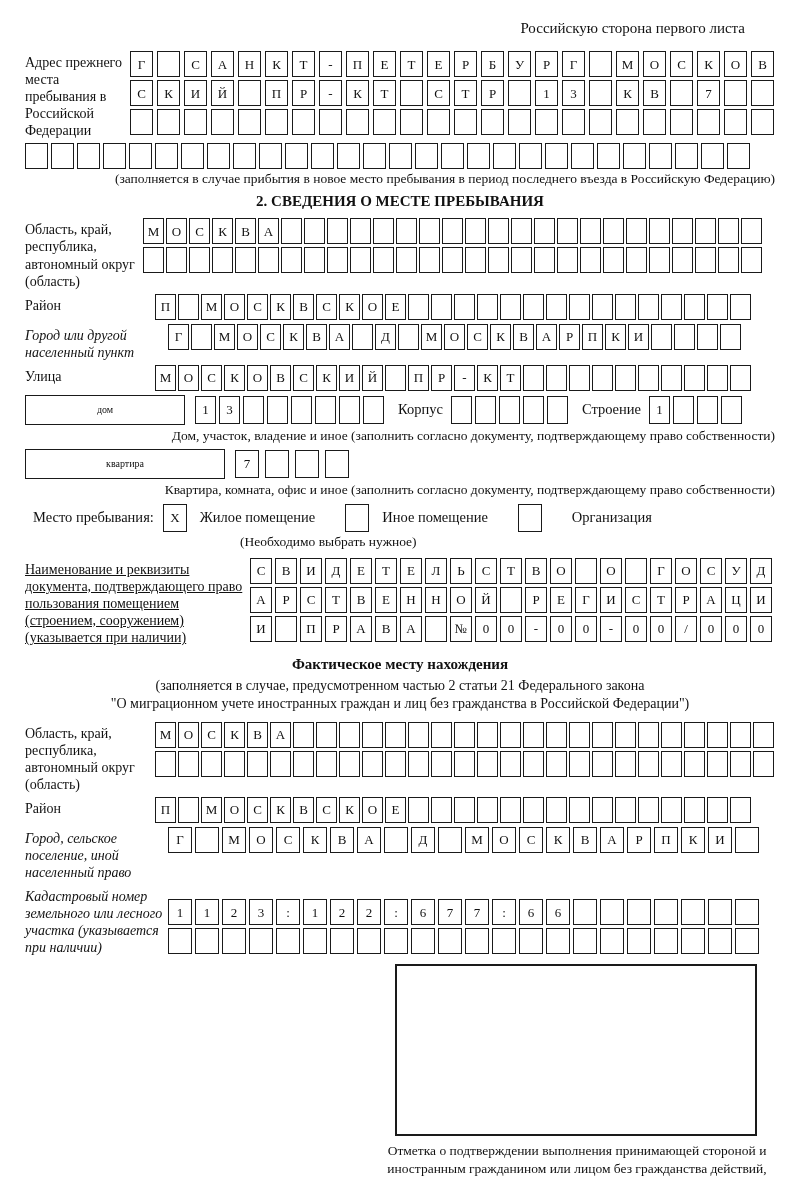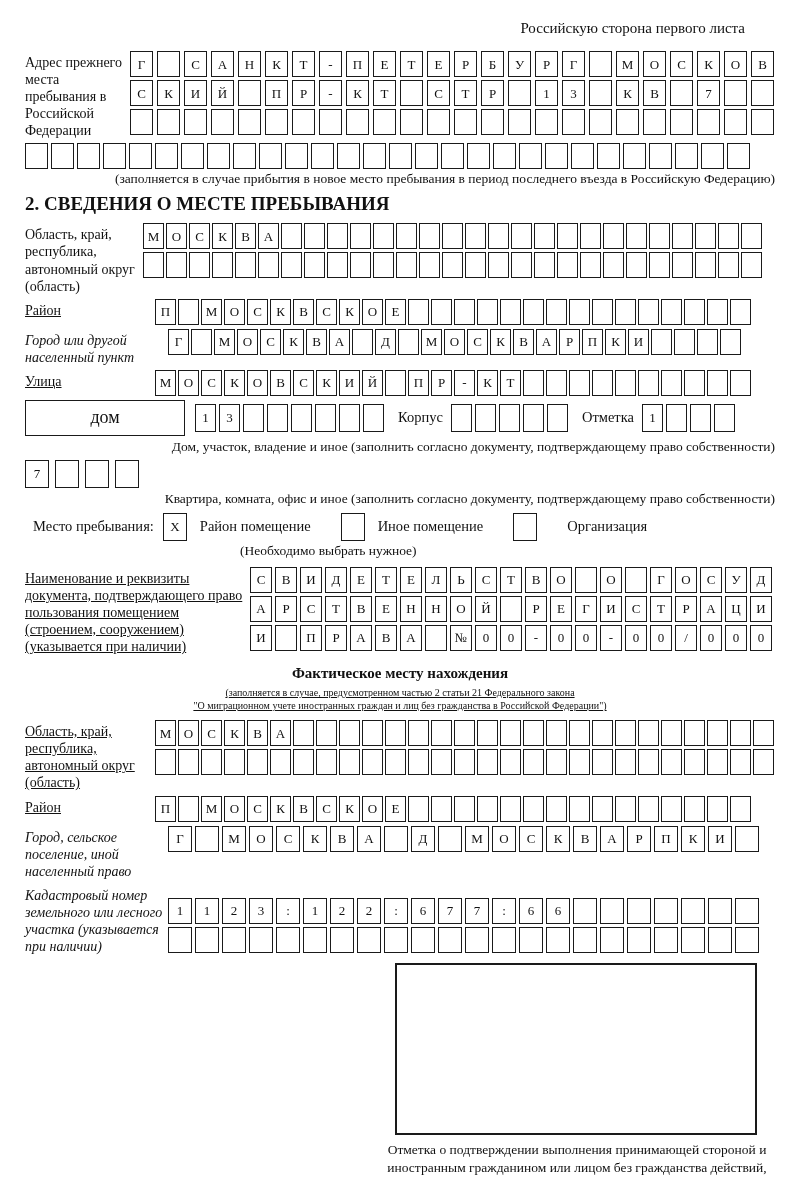--- a/index.html
+++ b/index.html
@@ -5,50 +5,50 @@
   html,body{margin:0;padding:0;background:#ffffff;}
   body{
     width:800px;height:1180px;box-sizing:border-box;
     padding:20px 25px 10px 25px;
     font-family:"Liberation Serif","DejaVu Serif",serif;
     color:#111;font-size:14px;
   }
   .hdr-note{text-align:right;padding-right:30px;font-size:15px;margin-bottom:14px;}
   .frow{display:flex;align-items:flex-start;margin-bottom:4px;}
   .flabel{font-size:14px;line-height:1.22;flex:0 0 auto;padding-top:3px;}
-  .w105{width:105px;} .w118{width:118px;} .w130{width:130px;text-decoration:underline;} .w143{width:143px;font-style:italic;} .w225{width:225px;text-decoration:underline;}
+  .w105{width:105px;} .w118{width:118px;} .w130{width:130px;} .w143{width:143px;font-style:italic;} .w225{width:225px;text-decoration:underline;}
   .rows{display:flex;flex-direction:column;gap:3px;}
   .boxrow{display:flex;}
   .boxrow .cell{
     display:inline-flex;align-items:center;justify-content:center;
     box-sizing:border-box;border:1.5px solid #1a1a1a;background:#fff;
     font-size:13px;line-height:1;flex:0 0 auto;
   }
   .lg{gap:4px;}  .lg .cell{width:23px;height:26px;}
   .fullrow{gap:3px;margin-bottom:2px;} .fullrow .cell{width:23px;height:26px;}
   .md{gap:2px;}  .md .cell{width:21px;height:26px;}
   .wd{gap:3px;}  .wd .cell{width:24px;height:26px;}
   .doc{gap:3px;} .doc .cell{width:22px;height:26px;}
   .dm{gap:3px;display:inline-flex;} .dm .cell{width:21px;height:28px;}
   .kvc{gap:6px;display:inline-flex;} .kvc .cell{width:24px;height:28px;}
   .caption{font-size:13.5px;margin:1px 0 5px 8px;text-align:right;}
   .caption.center{text-align:right;margin-left:0;}
-  .sec-title{font-weight:bold;text-align:left;font-size:19px;margin:6px 0 8px 0;}
+  .sec-title{font-weight:bold;text-align:center;font-size:15px;margin:6px 0 8px 0;}
   .domrow{display:flex;align-items:center;margin-bottom:3px;}
   .namedbox{
-    box-sizing:border-box;border:1.5px solid #1a1a1a;height:36px;
-    display:inline-flex;align-items:center;justify-content:center;font-size:18px;
+    box-sizing:border-box;border:1.5px solid #1a1a1a;height:30px;
+    display:inline-flex;align-items:center;justify-content:center;font-size:10px;
   }
   .dom{width:160px;margin-right:10px;}
   .kv{width:200px;margin-right:10px;}
   .inline-label{margin:0 8px 0 14px;font-size:14.5px;}
   .checkrow{display:flex;align-items:center;margin:6px 0 2px 8px;font-size:14.5px;font-family:Liberation Serif, serif;}
   .checkrow .gap-s{margin-left:9px;} .checkrow .gap-m{margin-left:13px;} .checkrow .gap-l{margin-left:30px;}
   .note-center{font-size:13.5px;margin:2px 0 8px 215px;}
-  .fact-cap{text-align:center;font-size:10px;line-height:1.3;text-decoration:underline;}
+  .fact-cap{text-align:center;font-size:14px;line-height:1.3;}
   .fact-title{font-weight:bold;text-align:center;font-size:15px;margin:10px 0 4px 0;}
   .kad-rows{padding-top:14px;}
   .stamp-box{
     box-sizing:border-box;border:2px solid #1a1a1a;background:#fff;
     width:362px;height:172px;margin:8px 0 6px 370px;
   }
   .stamp-caption{width:440px;margin-left:332px;text-align:center;font-size:13.5px;line-height:1.32;}
 </style>
 </head>
 <body>
@@ -344,46 +344,47 @@
       <span class="cell">&nbsp;</span>
     </span>
   <span class="inline-label">Корпус</span>
   <span class="boxrow dm">
       <span class="cell">&nbsp;</span>
       <span class="cell">&nbsp;</span>
       <span class="cell">&nbsp;</span>
       <span class="cell">&nbsp;</span>
       <span class="cell">&nbsp;</span>
     </span>
-  <span class="inline-label">Отметка</span>
+  <span class="inline-label">Строение</span>
   <span class="boxrow dm">
       <span class="cell">1</span>
       <span class="cell">&nbsp;</span>
       <span class="cell">&nbsp;</span>
       <span class="cell">&nbsp;</span>
     </span>
 </div>
 <div class="caption">Дом, участок, владение и иное (заполнить согласно документу, подтверждающему право собственности)</div>
 
 <div class="domrow">
+  <span class="namedbox kv">квартира</span>
   <span class="boxrow kvc">
       <span class="cell">7</span>
       <span class="cell">&nbsp;</span>
       <span class="cell">&nbsp;</span>
       <span class="cell">&nbsp;</span>
     </span>
 </div>
 <div class="caption">Квартира, комната, офис и иное (заполнить согласно документу, подтверждающему право собственности)</div>
 
 <div class="checkrow">
   <span>Место пребывания:</span>
   <span class="boxrow kvc gap-s">
       <span class="cell">X</span>
     </span>
-  <span class="gap-m">Район помещение</span>
+  <span class="gap-m">Жилое помещение</span>
   <span class="boxrow kvc gap-l">
       <span class="cell">&nbsp;</span>
     </span>
   <span class="gap-m">Иное помещение</span>
   <span class="boxrow kvc gap-l">
       <span class="cell">&nbsp;</span>
     </span>
   <span class="gap-l">Организация</span>
 </div>
 <div class="note-center">(Необходимо выбрать нужное)</div>

